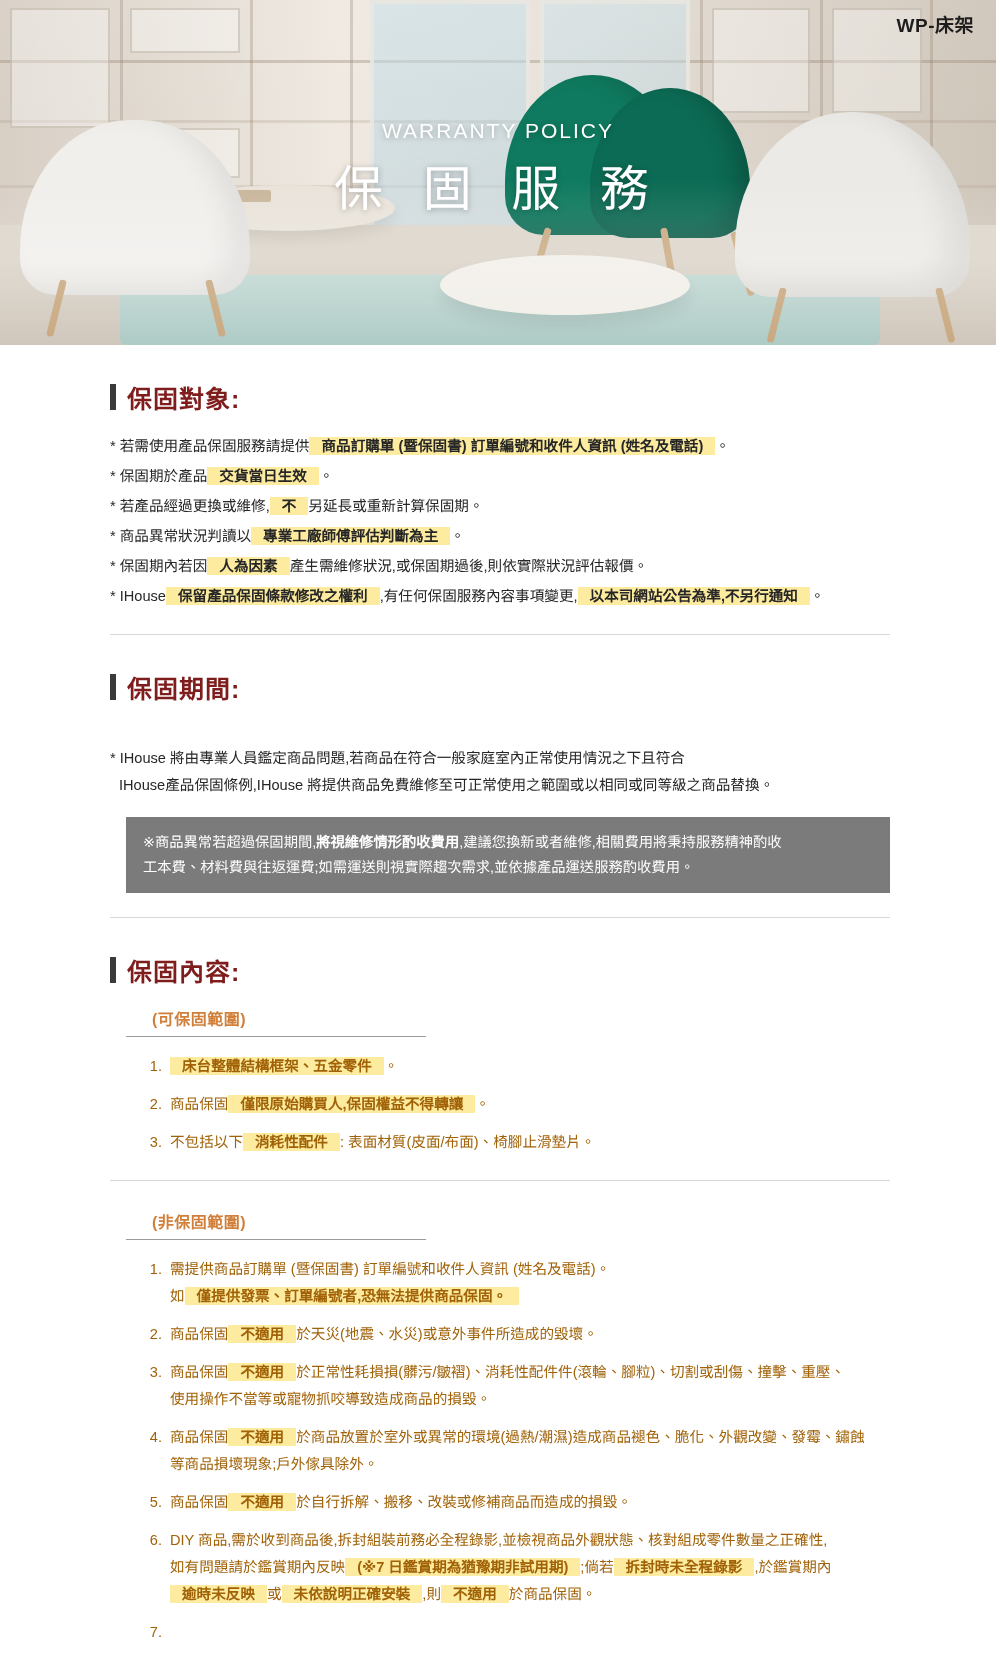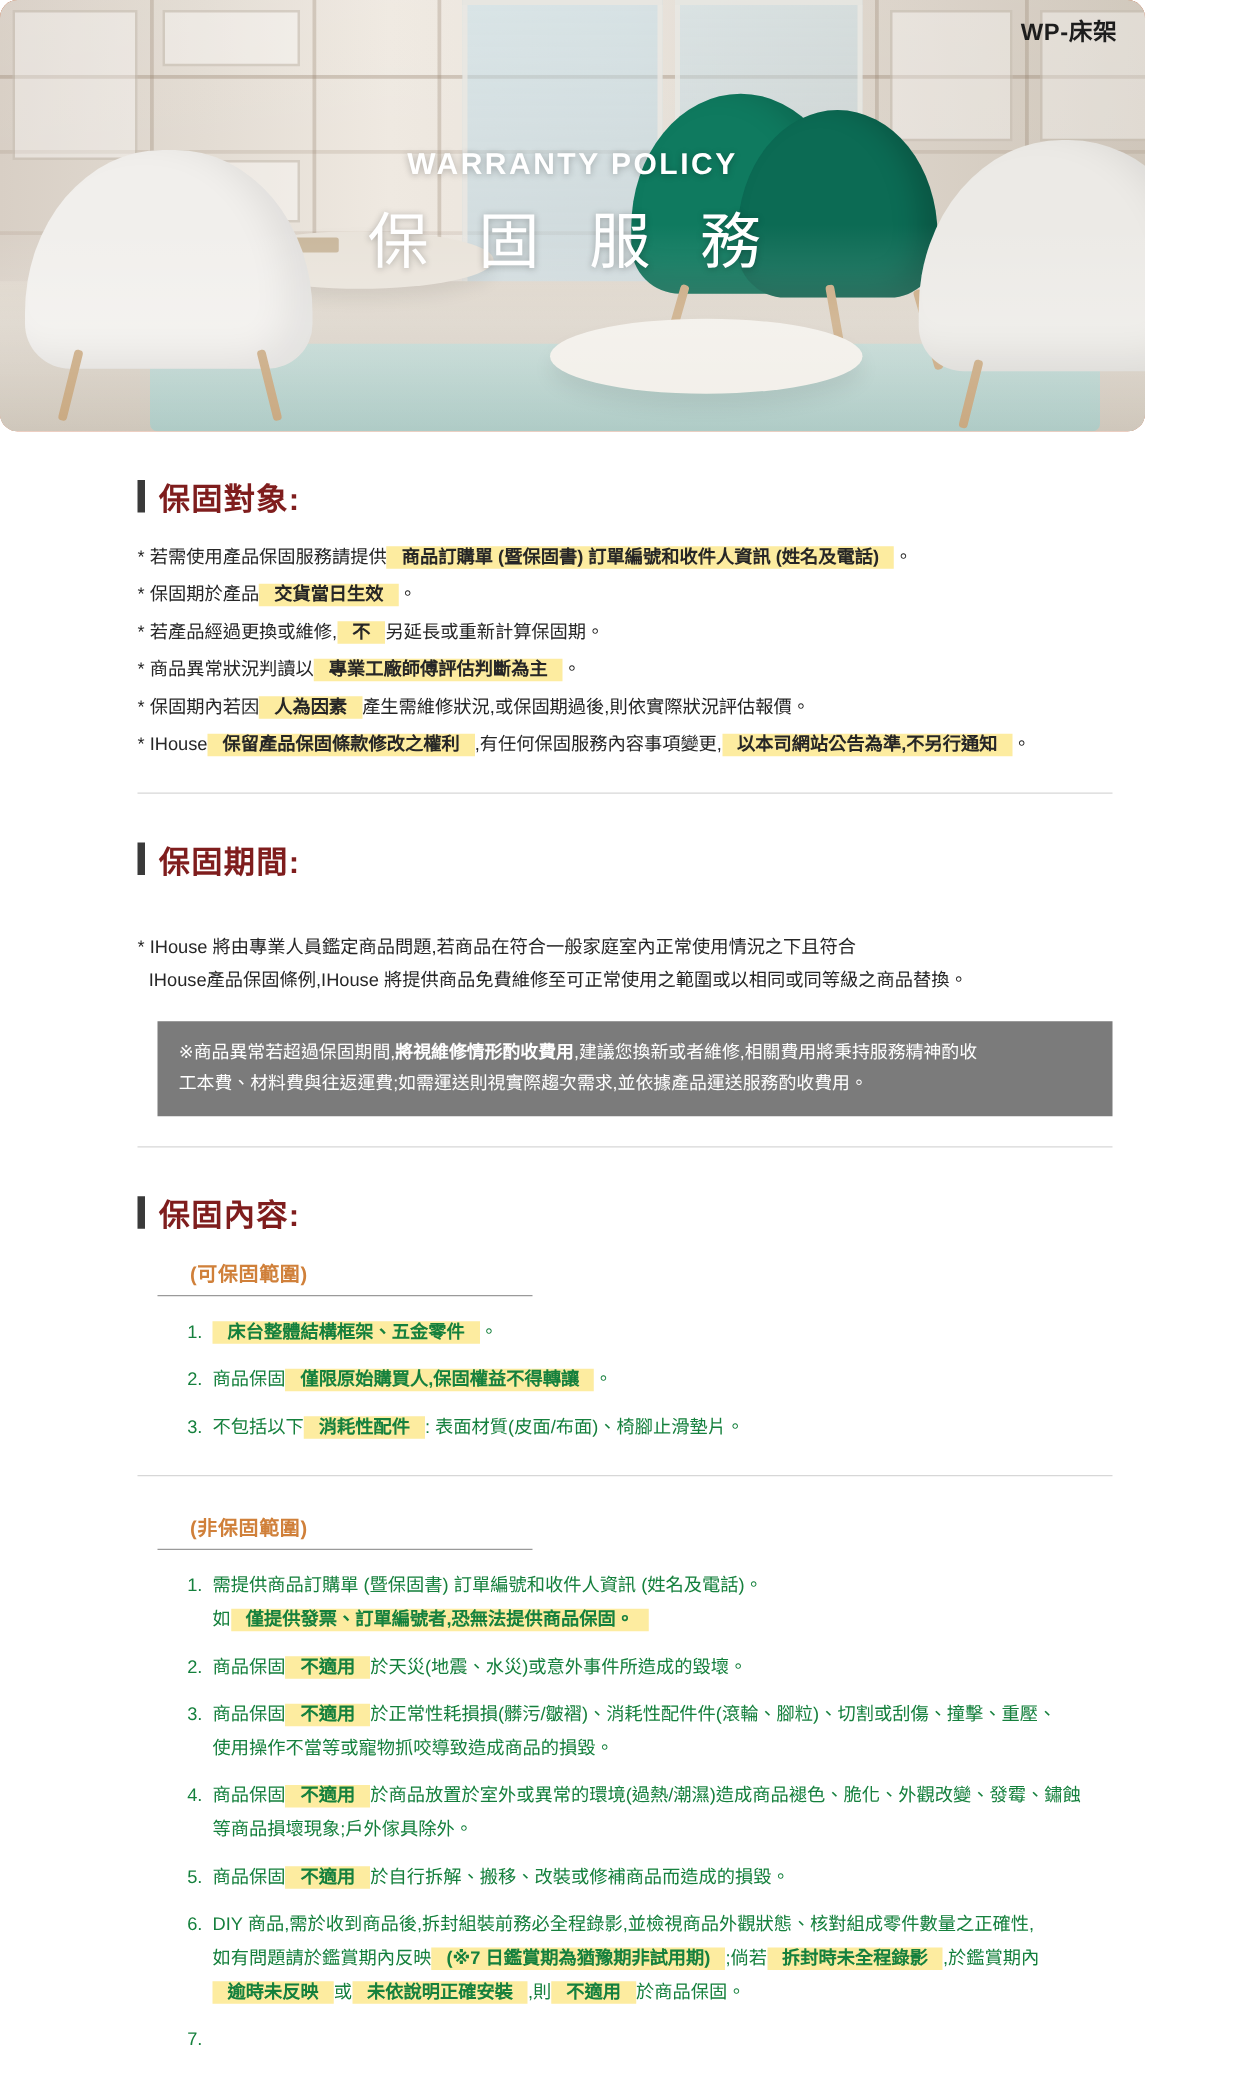--- a/index.html
+++ b/index.html
@@ -8,25 +8,24 @@
     width: 1000px;
     min-height: 1677px;
     background: #ffffff;
     font-family: "Liberation Sans", "DejaVu Sans", sans-serif;
     color: #2f2f2f;
   }
 
   
   .hero {
     position: relative;
-    width: 916px;
+    width: 996px;
     height: 345px;
     overflow: hidden;
     background: #c2410c;
-    border-radius: 14px;
   }
   .hero-bg {
     position: absolute; inset: 0;
     background:
       linear-gradient(180deg, rgba(255,255,255,0.05) 0%, rgba(255,255,255,0.00) 40%),
       linear-gradient(90deg, #d8cfc5 0%, #e3dcd3 18%, #efe9e1 34%, #e8e2da 55%, #ded6cc 72%, #cfc6ba 100%);
   }
   
   .shelf {
     position: absolute;
@@ -117,21 +116,21 @@
     position: absolute; inset: 0;
     background: linear-gradient(180deg, rgba(255,255,255,0) 52%, rgba(255,255,255,.18) 75%, rgba(255,255,255,0) 100%);
   }
   .hero-title {
     position: absolute; left: 0; right: 0; top: 118px;
     text-align: center;
     color: #ffffff;
     text-shadow: 0 1px 6px rgba(0,0,0,.28);
   }
   .hero-title .en {
-    font-size: 24px; letter-spacing: 2px; font-weight: 700; line-height: 1.2;
+    font-size: 21px; letter-spacing: 2px; font-weight: 400; line-height: 1.2;
   }
   .hero-title .zh {
     font-size: 49px; letter-spacing: 13px; font-weight: 400; margin-top: 6px;
   }
   .wp-code {
     position: absolute; right: 22px; top: 10px;
     font-size: 19px; font-weight: 700; color: #1d1d1d;
     letter-spacing: .5px;
   }
 
@@ -192,21 +191,21 @@
 
   ol.list {
     margin: 0 0 0 34px;
     padding: 0 0 0 22px;
   }
   ol.list > li {
     font-size: 14.6px;
     line-height: 1.85;
     margin-bottom: 11px;
     padding-left: 4px;
-    color: #15803d;
+    color: #a16207;
   }
 
   .gap-8 { height: 8px; }
   .gap-14 { height: 14px; }
   .gap-22 { height: 22px; }
 </style>
 </head>
 <body>
 
 <div class="hero">

